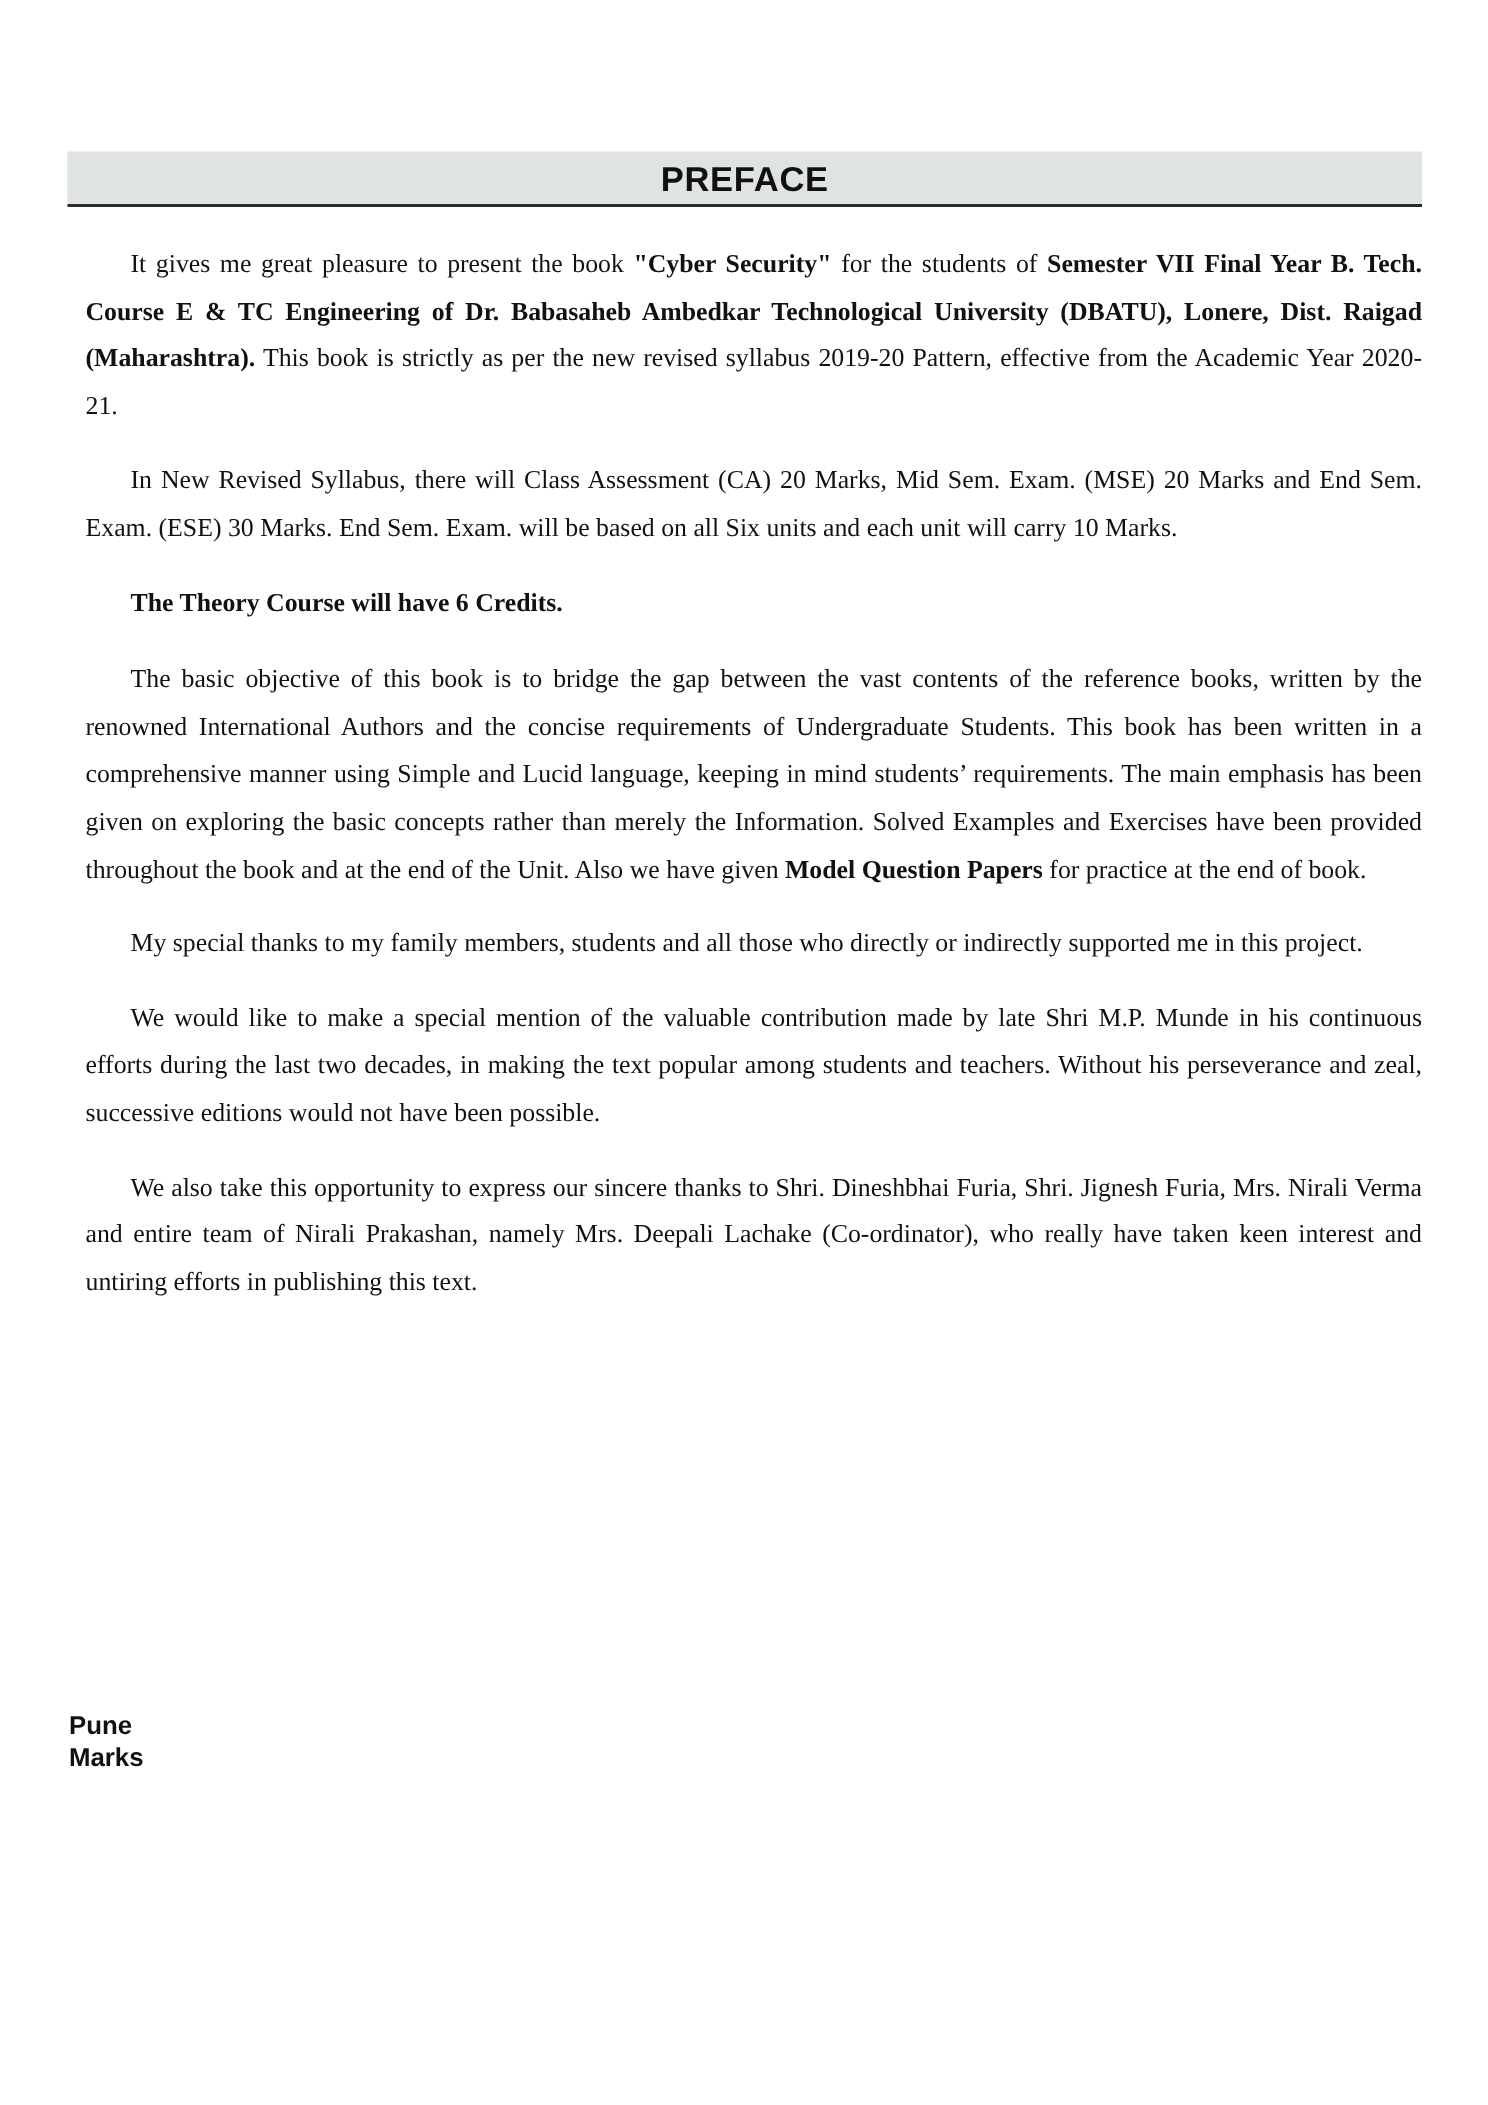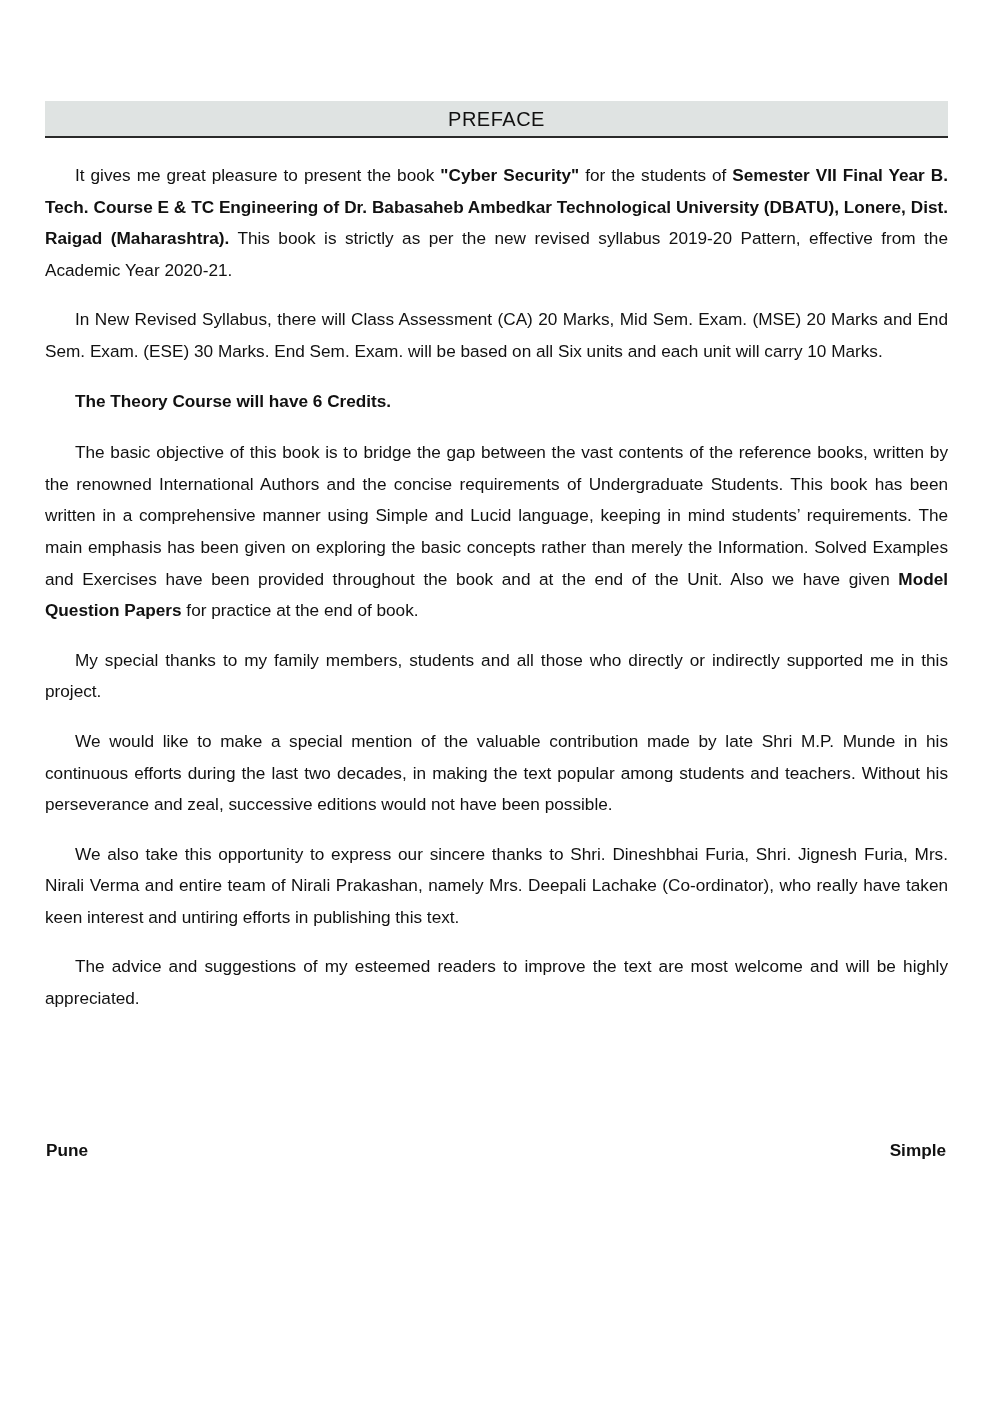--- a/index.html
+++ b/index.html
@@ -24,50 +24,52 @@
     .title-bar {
       height: 35px;
       background: #dfe3e2;
       border-bottom: 2px solid #2a2a2a;
       display: flex;
       align-items: center;
       justify-content: center;
     }
     .title-bar h1 {
       margin: 16px;
-      font-size: 20px;
-      font-weight: normal;
+      font-size: 23px;
+      font-weight: bold;
       letter-spacing: 0.5px;
       color: #111;
       padding-top: 2px;
     }
     .body-text {
       margin-top: 22px;
     }
     .para {
-      margin: 0 0 18px 0;
+      margin: 0 0 18px 12px;
       font-size: 17.2px;
       line-height: 31.6px;
       text-align: justify;
       text-indent: 30px;
+      font-family: Liberation Serif, serif;
     }
     .para b { font-weight: bold; }
     .para.bold-line {
       font-weight: bold;
       margin-bottom: 20px;
     }
     .sign-row {
       position: absolute;
       left: 46px;
       top: 1140px;
       width: 900px;
       display: flex;
       justify-content: space-between;
       font-weight: bold;
       font-size: 17.2px;
+      flex-direction: column;
     }
   </style>
 </head>
 <body>
 
 <div class="page">
   <div class="title-bar">
     <h1>PREFACE</h1>
   </div>
 
@@ -93,22 +95,19 @@
     </p>
 
     <p class="para">
       <span>We would like to make a special mention of the valuable contribution made by late Shri M.P. Munde in his continuous efforts during the last two decades, in making the text popular among students and teachers. Without his perseverance and zeal, successive editions would not have been possible.</span>
     </p>
 
     <p class="para">
       <span>We also take this opportunity to express our sincere thanks to Shri. Dineshbhai Furia, Shri. Jignesh Furia, Mrs. Nirali Verma and entire team of Nirali Prakashan, namely Mrs. Deepali Lachake (Co-ordinator), who really have taken keen interest and untiring efforts in publishing this text.</span>
     </p>
 
-    <p class="para">
-      <span>The advice and suggestions of my esteemed readers to improve the text are most welcome and will be highly appreciated.</span>
-    </p>
   </div>
 </div>
 
 <div class="sign-row">
   <span>Pune</span>
-  <span>Simple</span>
+  <span>Marks</span>
 </div>
 
 </body></html>

